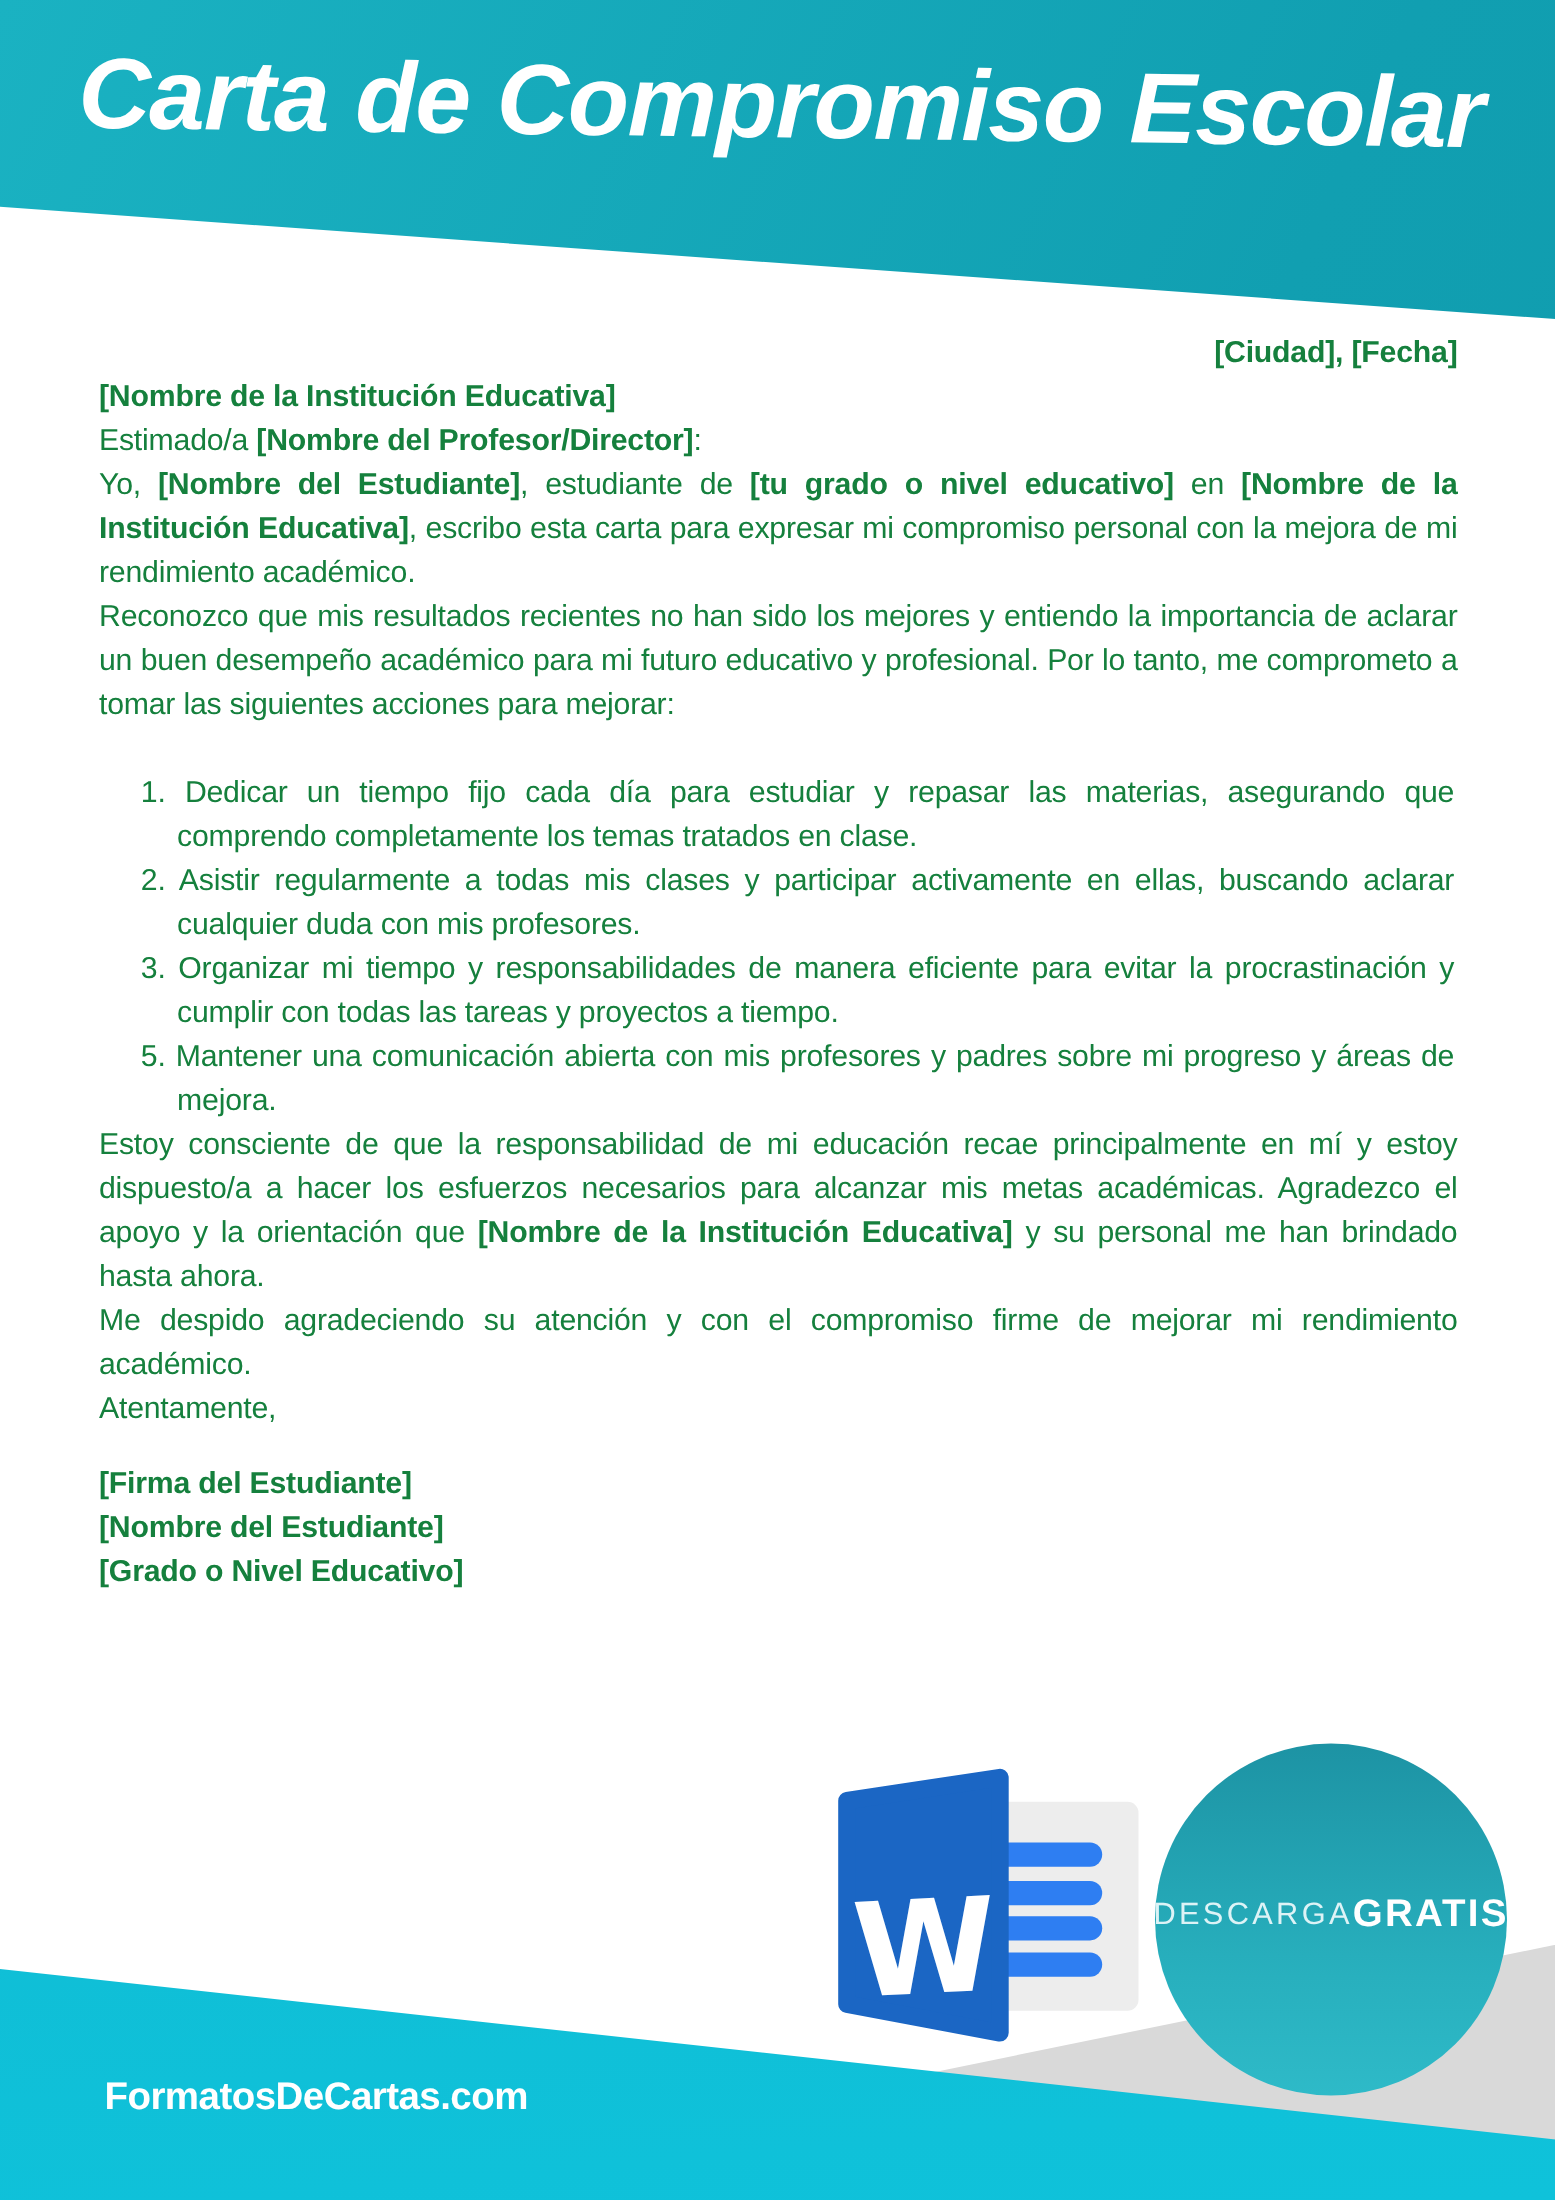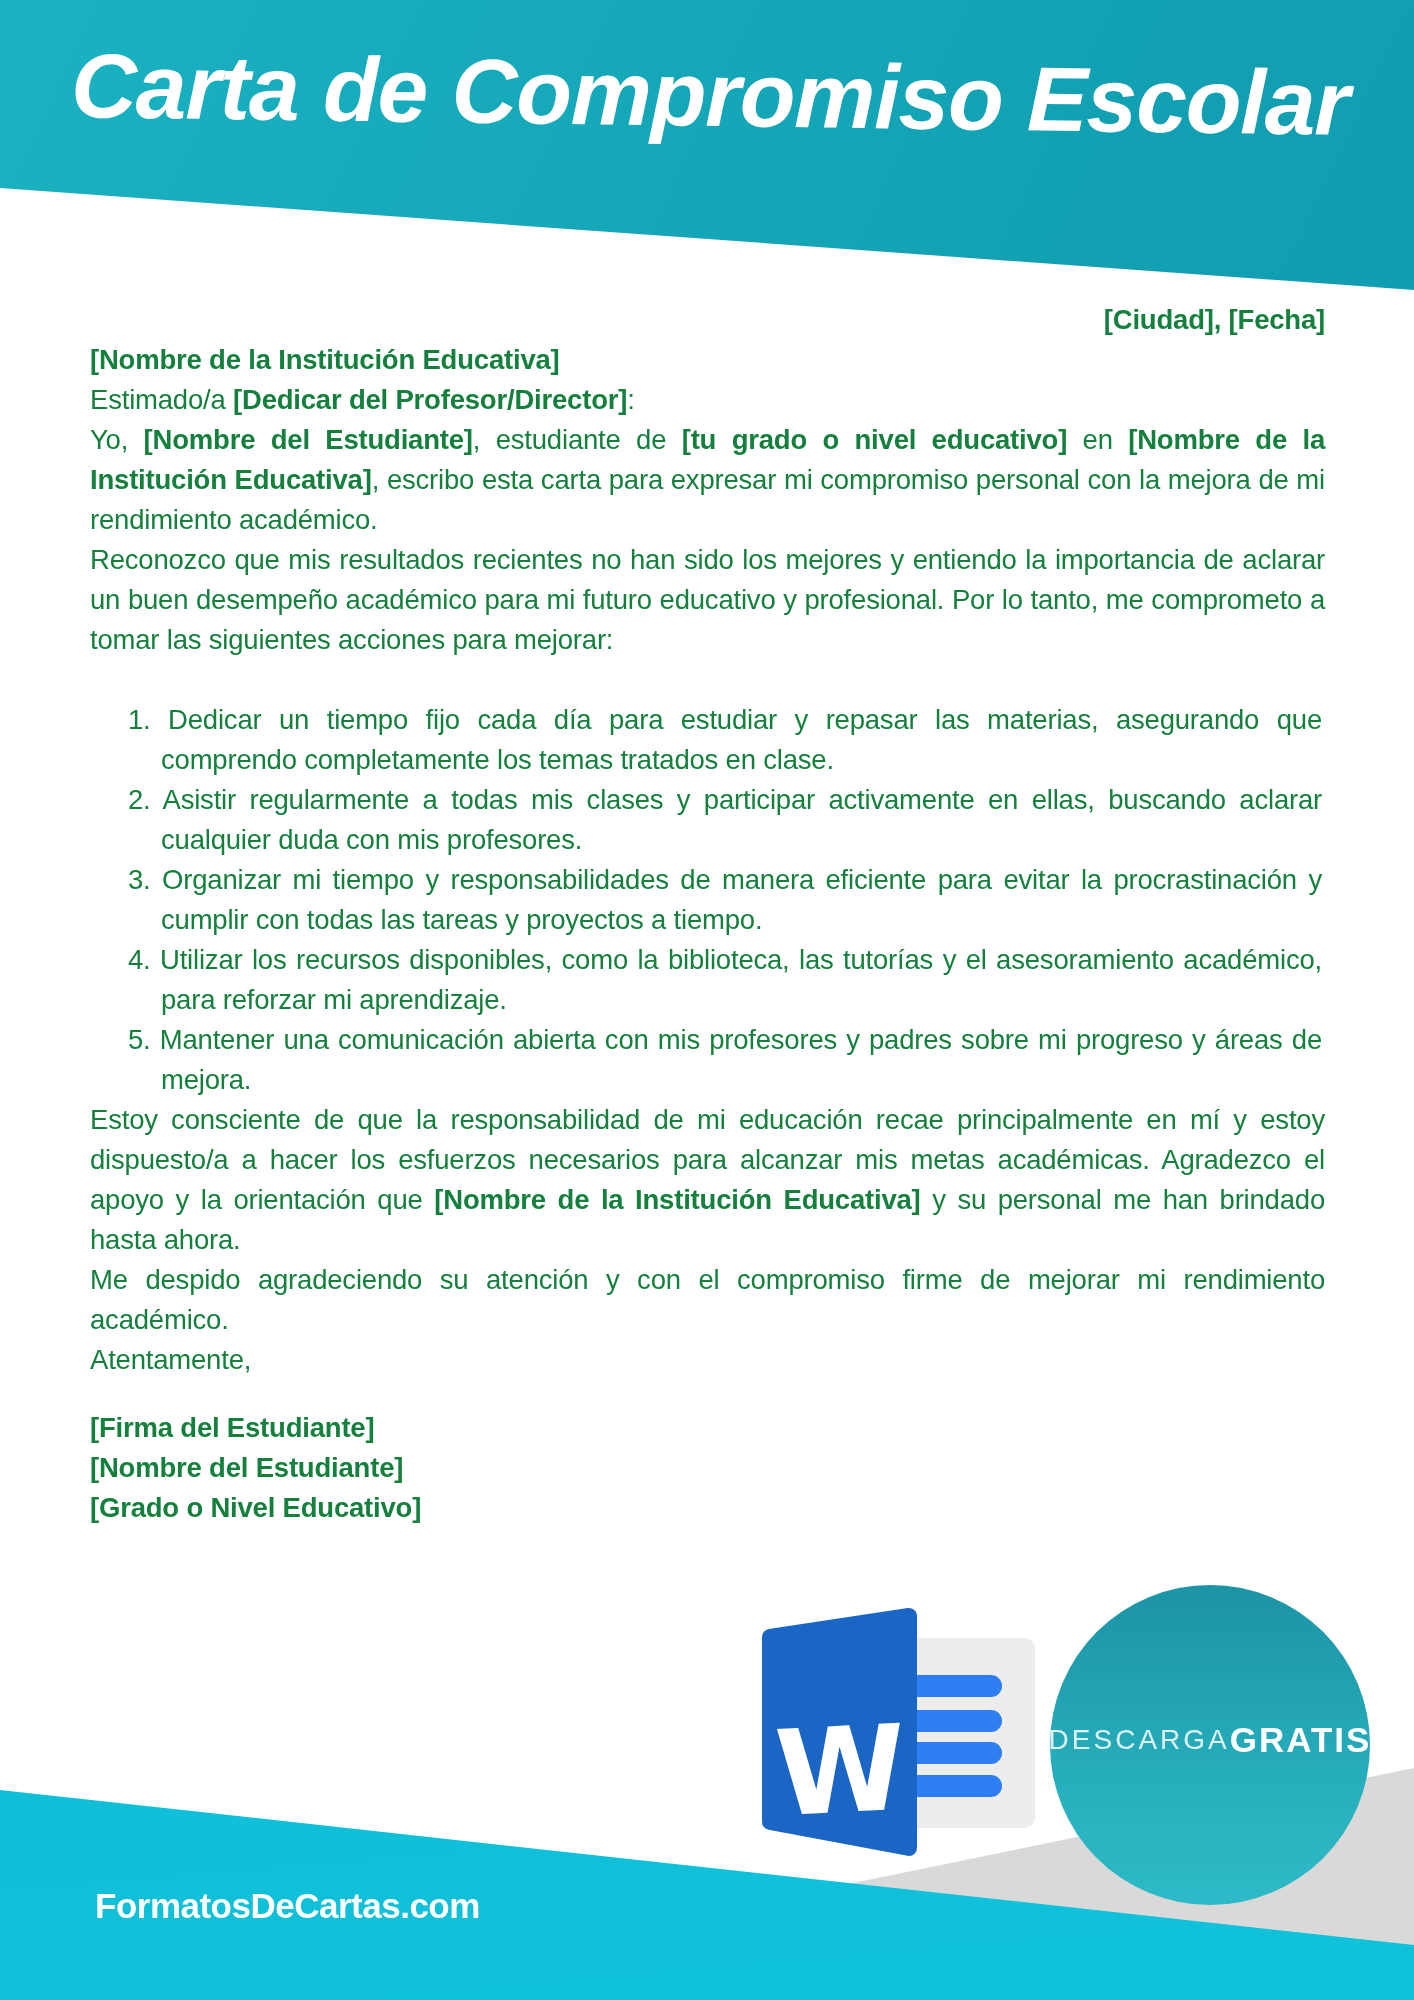--- a/index.html
+++ b/index.html
@@ -77,28 +77,27 @@
 
 <div class="decor gray-wedge"></div>
 <div class="decor footer-band"></div>
 <div class="decor header-banner"></div>
 
 <div class="page-title">Carta de Compromiso Escolar</div>
 
 <div class="letter">
   <p class="date-line">[Ciudad], [Fecha]</p>
   <p class="recipient-line">[Nombre de la Institución Educativa]</p>
-  <p class="gap"><span>Estimado/a </span><span class="b">[Dedicar del Profesor/Director]</span><span>:</span></p>
+  <p class="gap"><span>Estimado/a </span><span class="b">[Nombre del Profesor/Director]</span><span>:</span></p>
   <p class="gap just"><span>Yo, </span><span class="b">[Nombre del Estudiante]</span><span>, estudiante de </span><span class="b">[tu grado o nivel educativo]</span><span> en </span><span class="b">[Nombre de la Institución Educativa]</span><span>, escribo esta carta para expresar mi compromiso personal con la mejora de mi rendimiento académico.</span></p>
   <p class="gap just">Reconozco que mis resultados recientes no han sido los mejores y entiendo la importancia de aclarar un buen desempeño académico para mi futuro educativo y profesional. Por lo tanto, me comprometo a tomar las siguientes acciones para mejorar:</p>
   <ol class="commitments">
       <li><span>1.</span> Dedicar un tiempo fijo cada día para estudiar y repasar las materias, asegurando que comprendo completamente los temas tratados en clase.</li>
       <li><span>2.</span> Asistir regularmente a todas mis clases y participar activamente en ellas, buscando aclarar cualquier duda con mis profesores.</li>
       <li><span>3.</span> Organizar mi tiempo y responsabilidades de manera eficiente para evitar la procrastinación y cumplir con todas las tareas y proyectos a tiempo.</li>
-      <li><span>4.</span> Utilizar los recursos disponibles, como la biblioteca, las tutorías y el asesoramiento académico, para reforzar mi aprendizaje.</li>
       <li><span>5.</span> Mantener una comunicación abierta con mis profesores y padres sobre mi progreso y áreas de mejora.</li>
     </ol>
   <p class="gap just"><span>Estoy consciente de que la responsabilidad de mi educación recae principalmente en mí y estoy dispuesto/a a hacer los esfuerzos necesarios para alcanzar mis metas académicas. Agradezco el apoyo y la orientación que </span><span class="b">[Nombre de la Institución Educativa]</span><span> y su personal me han brindado hasta ahora.</span></p>
   <p class="just">Me despido agradeciendo su atención y con el compromiso firme de mejorar mi rendimiento académico.</p>
   <p class="gap">Atentamente,</p>
   <div class="gap signature-block">
       <p>[Firma del Estudiante]</p>
       <p>[Nombre del Estudiante]</p>
       <p>[Grado o Nivel Educativo]</p>
     </div>

